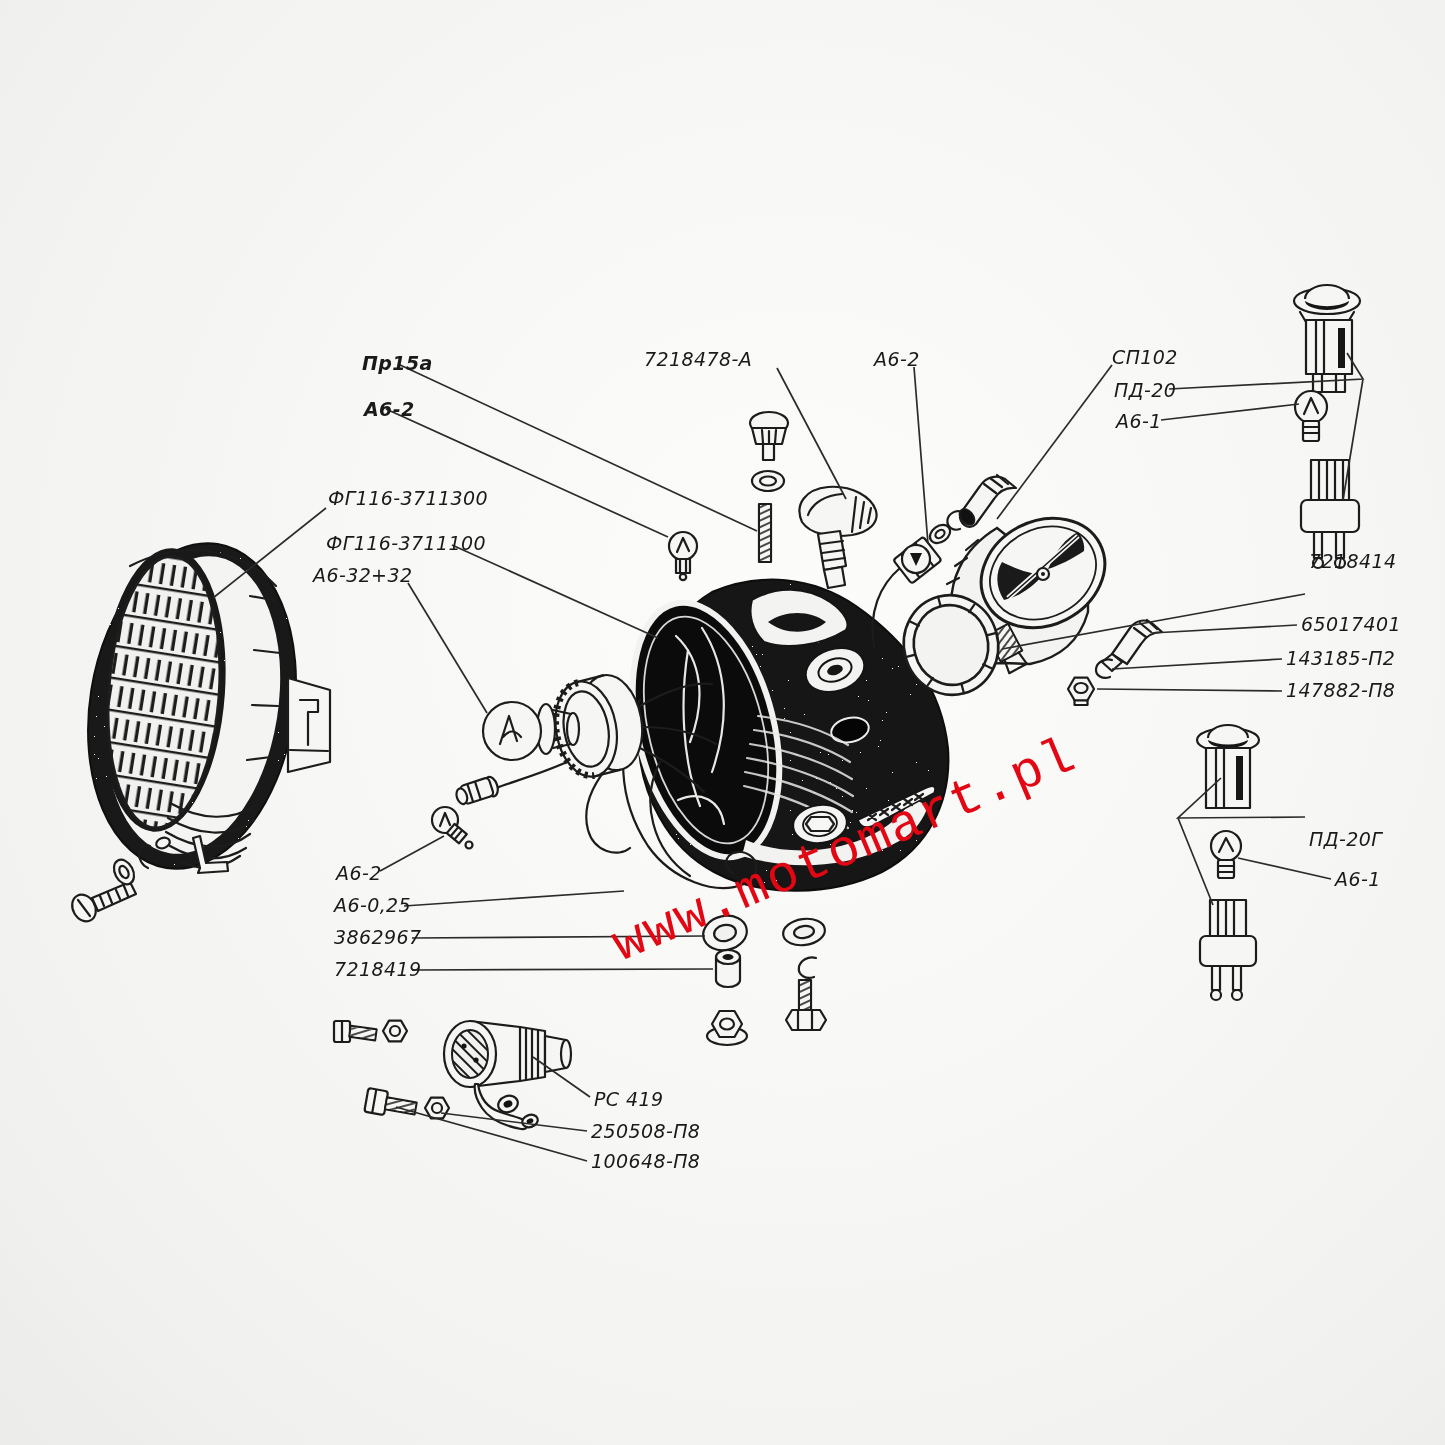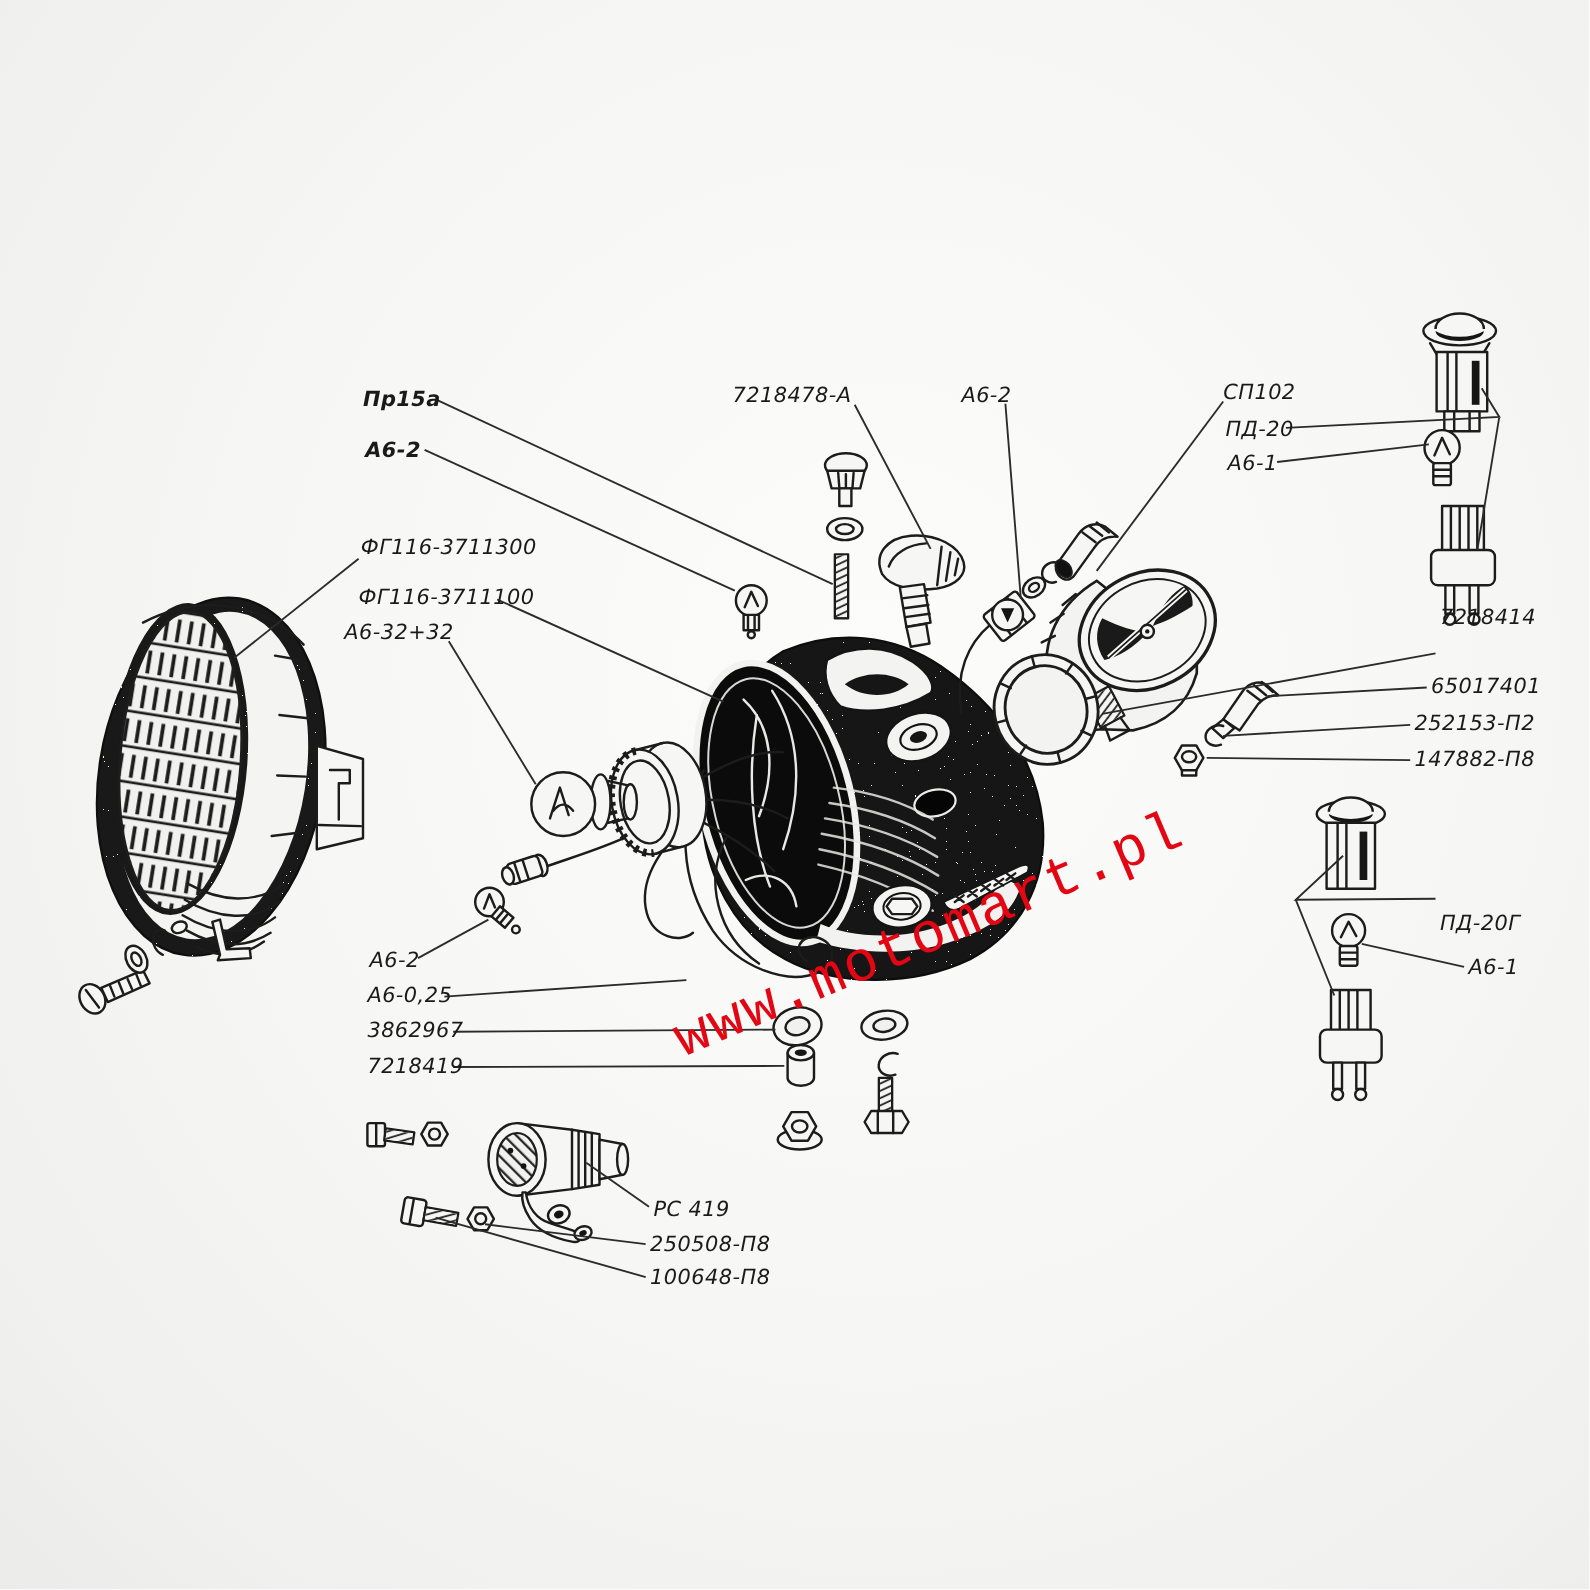--- a/index.html
+++ b/index.html
@@ -2,21 +2,21 @@
 <html><head>
 <meta charset="utf-8">
 <style>
   html,body{margin:0;padding:0;background:#ffffff;}
   #stage{position:relative;width:1445px;height:1445px;overflow:hidden;
     background:radial-gradient(ellipse at 55% 42%, #fcfcfb 0%, #f7f7f5 45%, #f0f0ee 85%, #ebebe9 100%);
     font-family:"DejaVu Sans", sans-serif;}
   #art{position:absolute;left:0;top:0;}
   .plabel{position:absolute;font:italic 19px "DejaVu Sans", sans-serif;color:#1a1a1a;
     letter-spacing:0.4px;white-space:nowrap;}
-  .plabel.b{font-weight:bold;}
+  .plabel.b{font-weight:bold;margin-left:32px;}
   #watermark{position:absolute;left:616px;top:918px;height:62px;line-height:62px;
     font-family:"Liberation Mono", monospace;font-size:52px;letter-spacing:2px;
     color:#e30613;transform:rotate(-23deg);transform-origin:left center;white-space:nowrap;}
   .k{stroke:#1c1c1c;stroke-width:2.2;fill:none;stroke-linecap:round;stroke-linejoin:round;}
   .kf{stroke:#1c1c1c;stroke-width:2.2;fill:#f6f6f5;stroke-linejoin:round;}
   .wl{stroke:#e8e8e6;stroke-width:2.2;fill:none;stroke-linecap:round;}
   .ld{stroke:#2b2b2b;stroke-width:1.7;fill:none;}
 </style>
 </head>
 <body>
@@ -354,28 +354,28 @@
     <path class="ld" d="M 587 1131 L 441 1113"></path>
     <path class="ld" d="M 587 1161 L 396 1107"></path>
   </g>
 </svg>
 
   <div class="plabel b" style="left:330px;top:352px">Пр15а</div>
   <div class="plabel b" style="left:332px;top:398px">А6-2</div>
   <div class="plabel" style="left:328px;top:487px">ФГ116-3711300</div>
   <div class="plabel" style="left:326px;top:532px">ФГ116-3711100</div>
   <div class="plabel" style="left:313px;top:564px">А6-32+32</div>
-  <div class="plabel" style="left:666px;top:348px">7218478-А</div>
+  <div class="plabel" style="left:644px;top:348px">7218478-А</div>
   <div class="plabel" style="left:874px;top:348px">А6-2</div>
   <div class="plabel" style="left:1112px;top:346px">СП102</div>
   <div class="plabel" style="left:1114px;top:379px">ПД-20</div>
   <div class="plabel" style="left:1116px;top:410px">А6-1</div>
   <div class="plabel" style="left:1309px;top:550px">7218414</div>
   <div class="plabel" style="left:1301px;top:613px">65017401</div>
-  <div class="plabel" style="left:1286px;top:647px">252153-П2</div>
+  <div class="plabel" style="left:1286px;top:647px">143185-П2</div>
   <div class="plabel" style="left:1286px;top:679px">147882-П8</div>
   <div class="plabel" style="left:1309px;top:828px">ПД-20Г</div>
   <div class="plabel" style="left:1335px;top:868px">А6-1</div>
   <div class="plabel" style="left:336px;top:862px">А6-2</div>
   <div class="plabel" style="left:334px;top:894px">А6-0,25</div>
   <div class="plabel" style="left:334px;top:926px">3862967</div>
   <div class="plabel" style="left:334px;top:958px">7218419</div>
   <div class="plabel" style="left:594px;top:1088px">РС 419</div>
   <div class="plabel" style="left:591px;top:1120px">250508-П8</div>
   <div class="plabel" style="left:591px;top:1150px">100648-П8</div>

